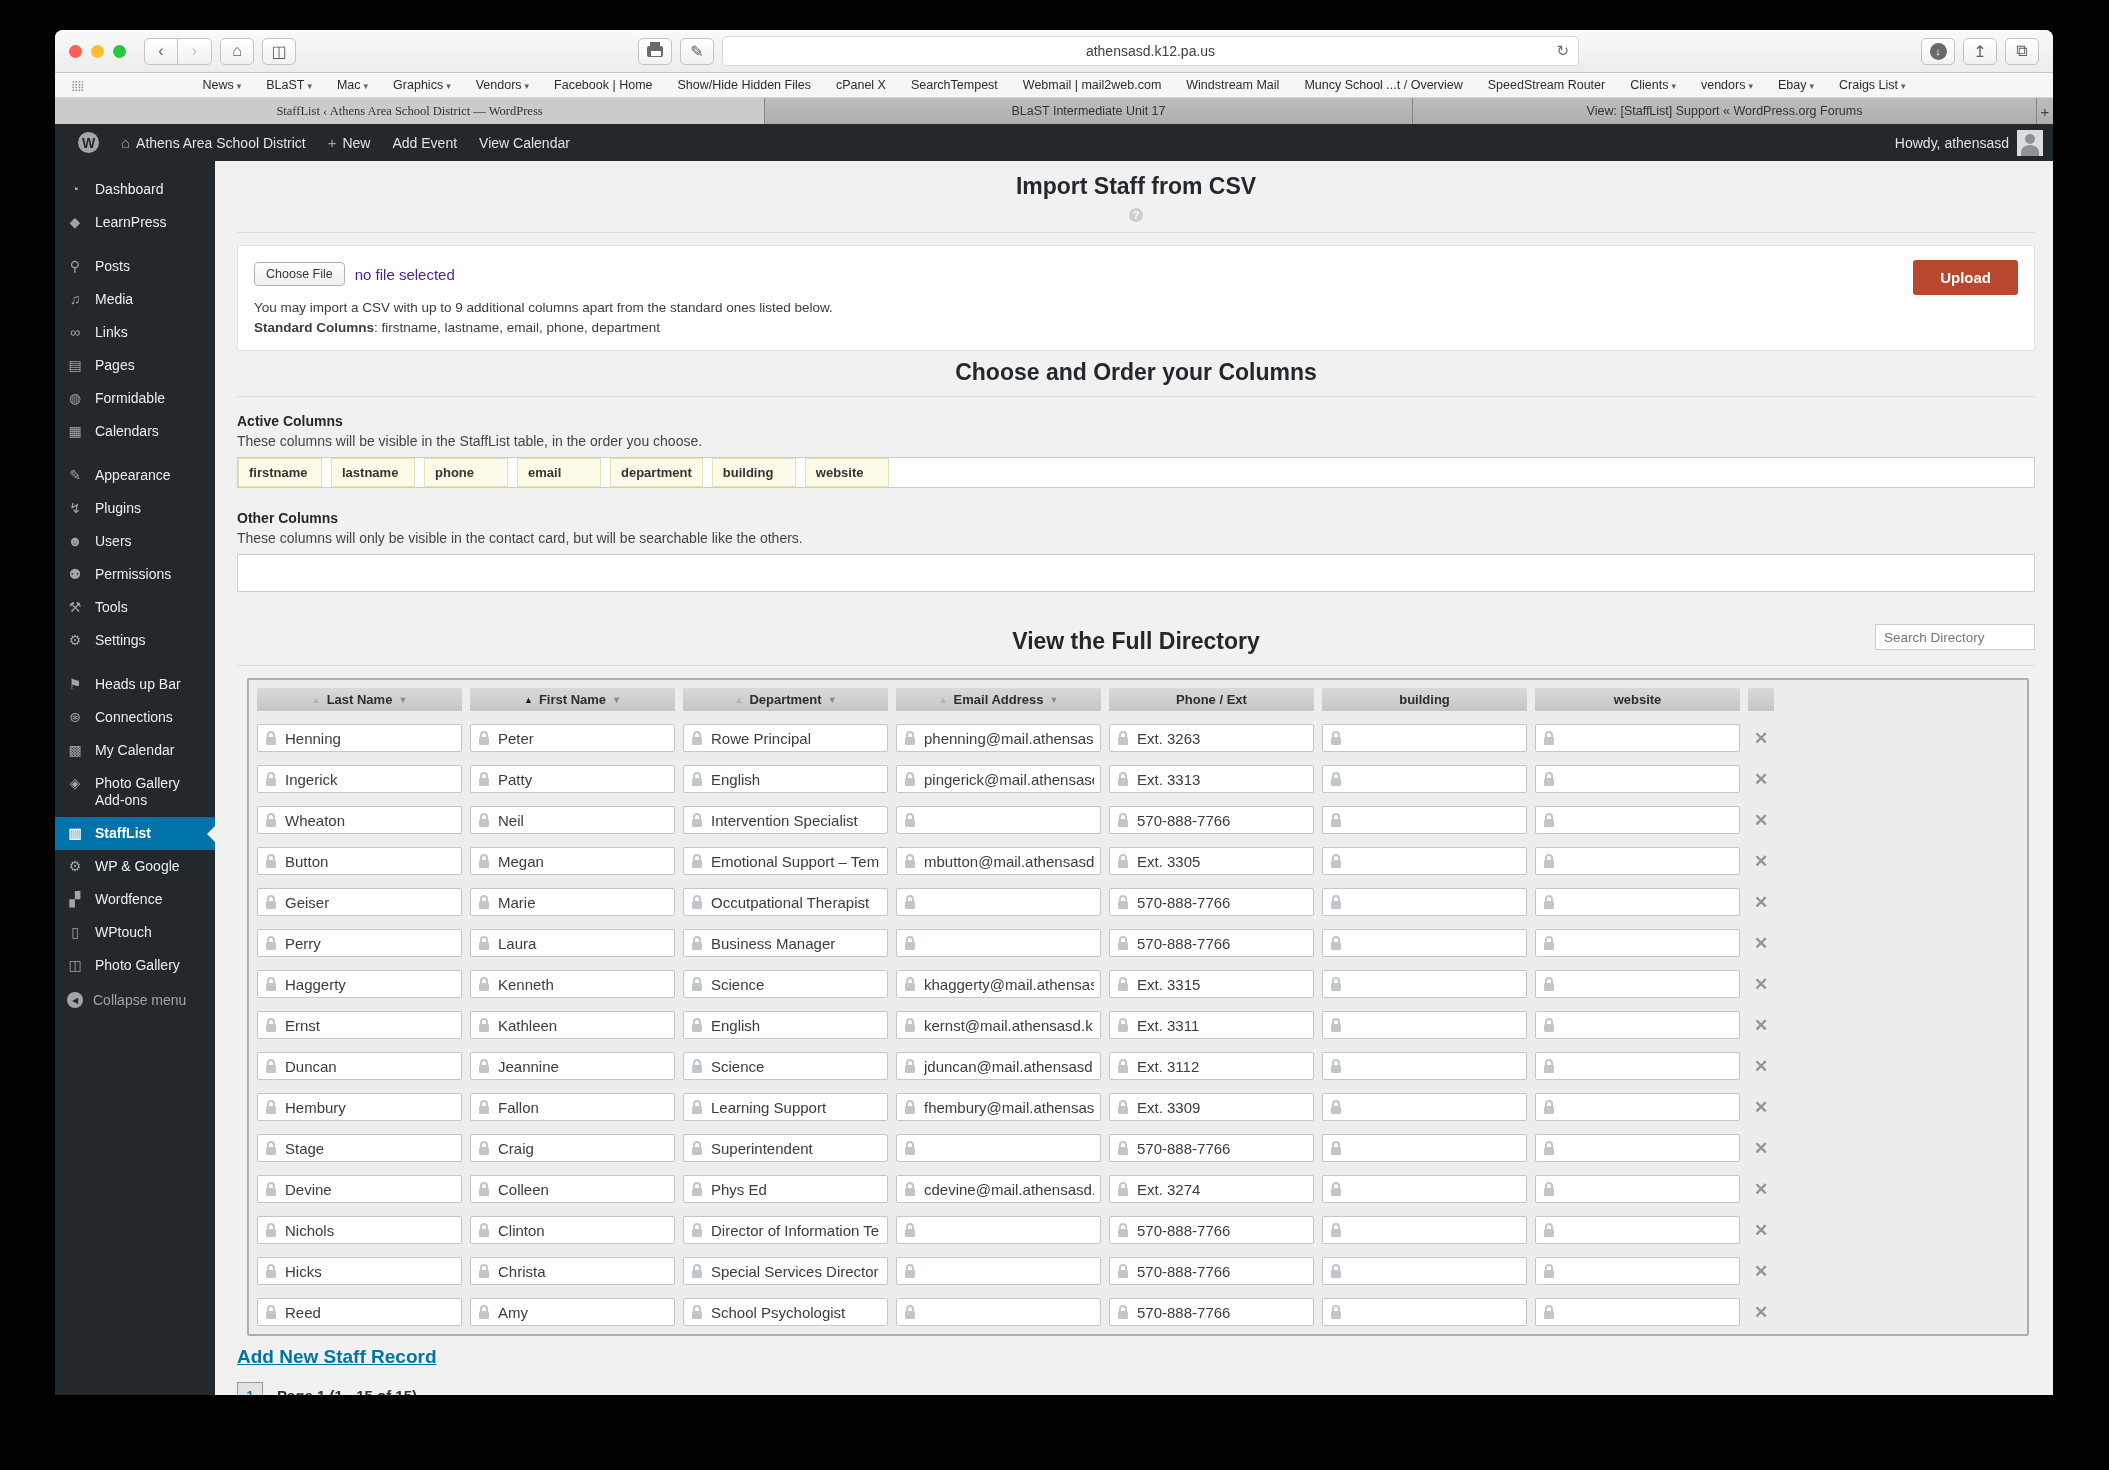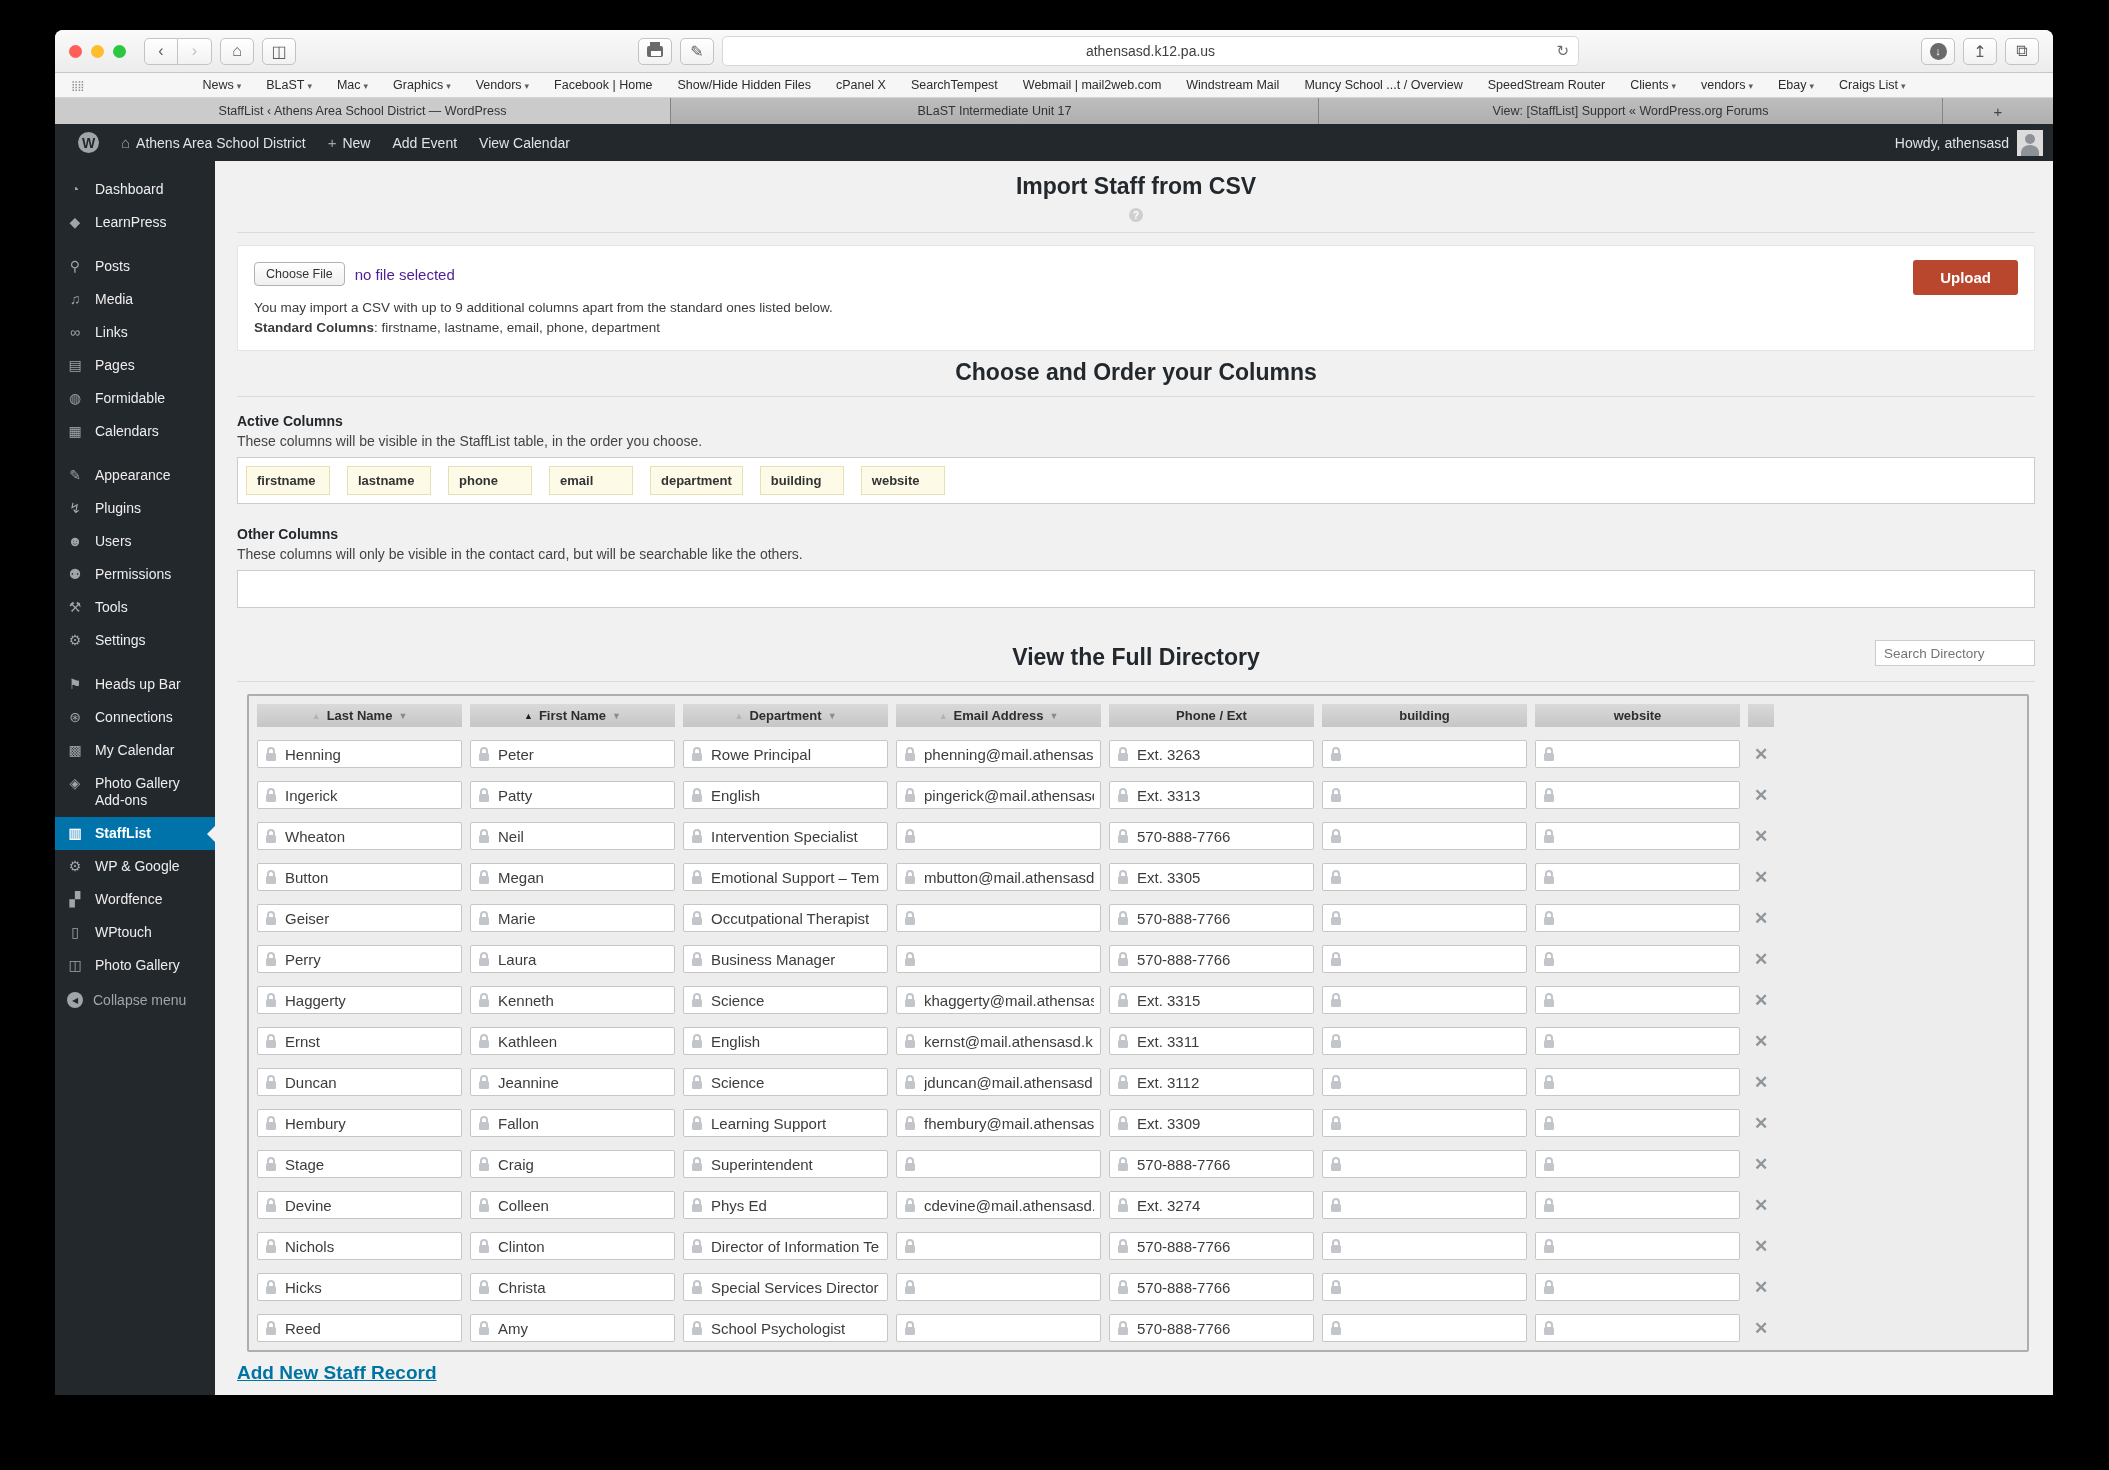--- a/index.html
+++ b/index.html
@@ -56,21 +56,21 @@
   .rule{border-bottom:1px solid #dcdcdc;margin-top:10px;}
   .panel{background:#fff;border:1px solid #e4e4e4;margin-top:12px;padding:16px 16px 12px;position:relative;}
   .filerow{display:flex;align-items:center;gap:10px;}
   .choosefile{border:1px solid #b2b2b2;border-radius:4px;background:linear-gradient(#fff,#efefef);font-size:12.5px;padding:4px 11px;color:#333;}
   .filestatus{font-size:15px;color:#4c1d95;}
   .p-desc{font-size:13.5px;color:#3c3c3c;margin-top:12px;line-height:20px;}
   .upload{position:absolute;right:16px;top:14px;background:#b9472e;color:#fff;font-weight:bold;font-size:15px;padding:9px 27px;border-radius:3px;border:none;}
   .sec2{margin-top:40px;}
   .subh{font-weight:bold;font-size:14px;color:#23282d;margin-top:16px;}
   .subd{font-size:14px;color:#444;margin-top:4px;}
-  .chipbox{background:#fff;border:1px solid #ccc;margin-top:8px;padding:8px;display:flex;gap:17px;height:29px;}
+  .chipbox{background:#fff;border:1px solid #ccc;margin-top:8px;padding:0;display:flex;gap:9px;height:29px;}
   .chip{background:#fdfbe7;border:1px solid #e6e0b5;padding:6px 10px;font-weight:bold;font-size:13px;color:#333;min-width:62px;box-sizing:content-box;}
   .otherbox{background:#fff;border:1px solid #ccc;margin-top:8px;height:36px;}
   .subh2{margin-top:22px;}
   .dirhead{margin-top:36px;position:relative;}
   .search{position:absolute;right:0;top:-4px;width:160px;height:26px;border:1px solid #ccc;padding:0 8px;font-size:13.5px;color:#333;background:#fff;font-family:inherit;box-sizing:border-box;}
   .tablewrap{margin:12px 0 0 10px;border:2px solid #aeaeae;border-radius:2px;background:#ededed;padding:8px;width:1782px;box-sizing:border-box;}
   .dirgrid{display:grid;grid-template-columns:repeat(7,205px) 26px;column-gap:8px;row-gap:13px;align-items:center;}
   .th{height:23px;background:linear-gradient(#d9d9d9,#c6c6c6);display:flex;align-items:center;justify-content:center;gap:6px;font-size:13px;font-weight:bold;color:#2e2e2e;}
   .s-up{color:#b3b3b3;font-size:9px;}
   .s-up.dark{color:#1c1c1c;}
@@ -135,21 +135,21 @@
         <span class="bm">Muncy School ...t / Overview</span>
         <span class="bm">SpeedStream Router</span>
         <span class="bm">Clients<span class="caret">▾</span></span>
         <span class="bm">vendors<span class="caret">▾</span></span>
         <span class="bm">Ebay<span class="caret">▾</span></span>
         <span class="bm">Craigs List<span class="caret">▾</span></span>
       </span>
   </div>
 
   <div class="tabbar">
-      <div class="tab active" style="width: 616px;">StaffList ‹ Athens Area School District — WordPress</div>
+      <div class="tab active" style="width: 710px; font-family: Liberation Serif, serif;">StaffList ‹ Athens Area School District — WordPress</div>
       <div class="tab" style="width: 648px;">BLaST Intermediate Unit 17</div>
       <div class="tab" style="width: 624px;">View: [StaffList] Support « WordPress.org Forums</div>
       <div class="newtab">+</div>
     </div>
 
   <div class="adminbar">
     <span class="ab-item">
         <span class="wplogo">W</span>
       </span>
     <span class="ab-item">

